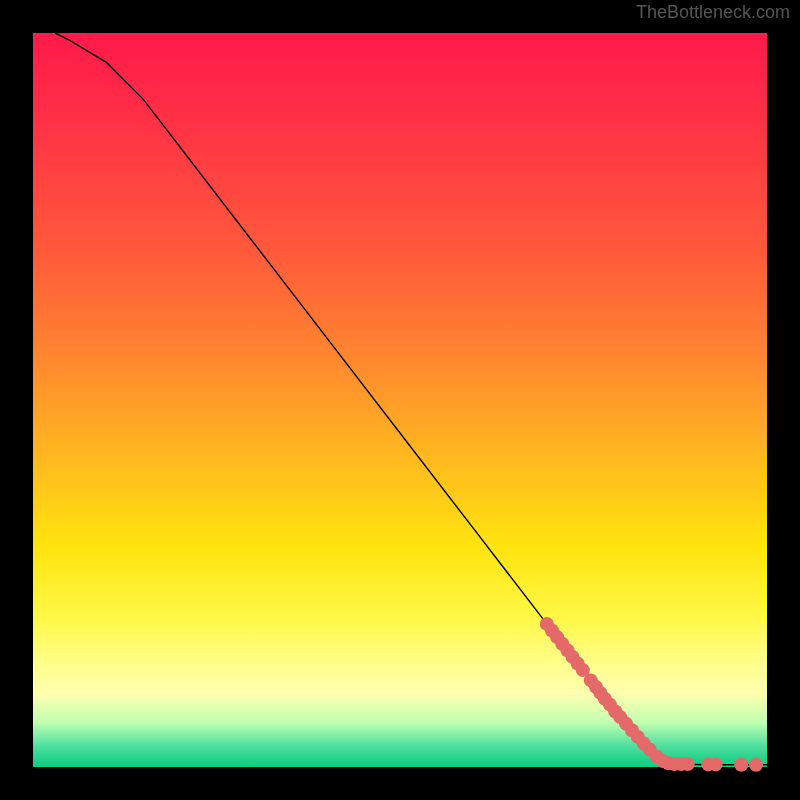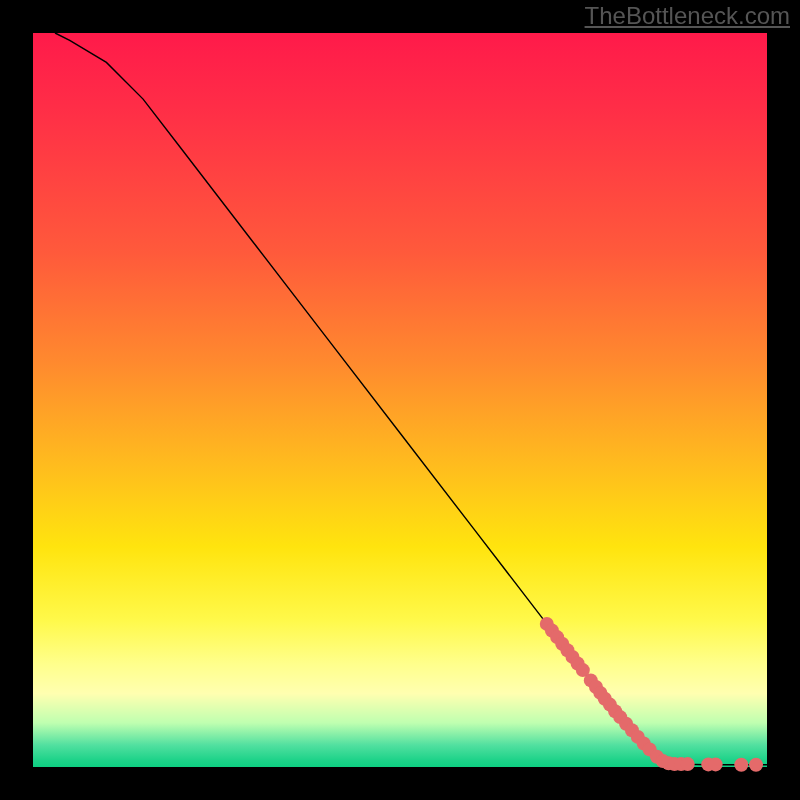--- a/index.html
+++ b/index.html
@@ -9,24 +9,23 @@
     background: #000;
     position: relative;
     overflow: hidden;
   }
   .watermark {
     position: absolute;
     top: 2px;
     right: 10px;
     color: #555;
     font-family: Arial, sans-serif;
-    font-size: 24px;
+    font-size: 18px;
     font-weight: 500;
     z-index: 10;
-    text-decoration: underline;
   }
   .plot-area {
     position: absolute;
     left: 33px;
     top: 33px;
     width: 734px;
     height: 734px;
     
     background: linear-gradient(
       to bottom,

